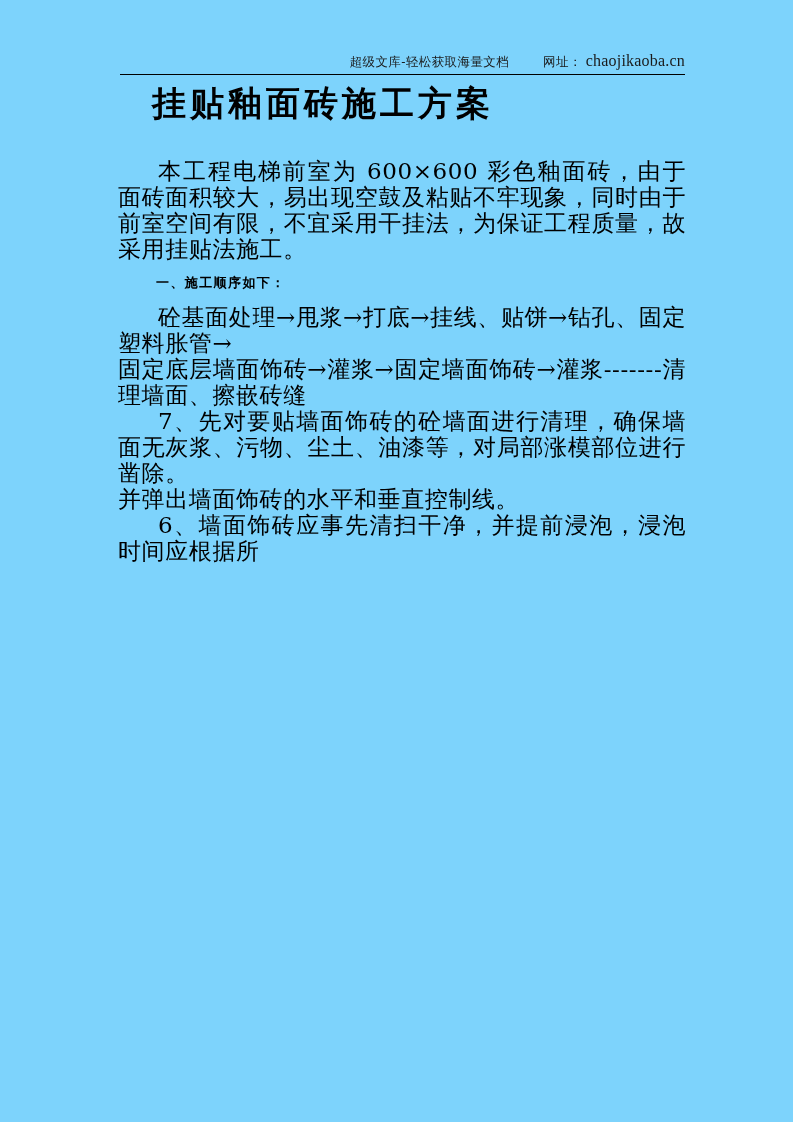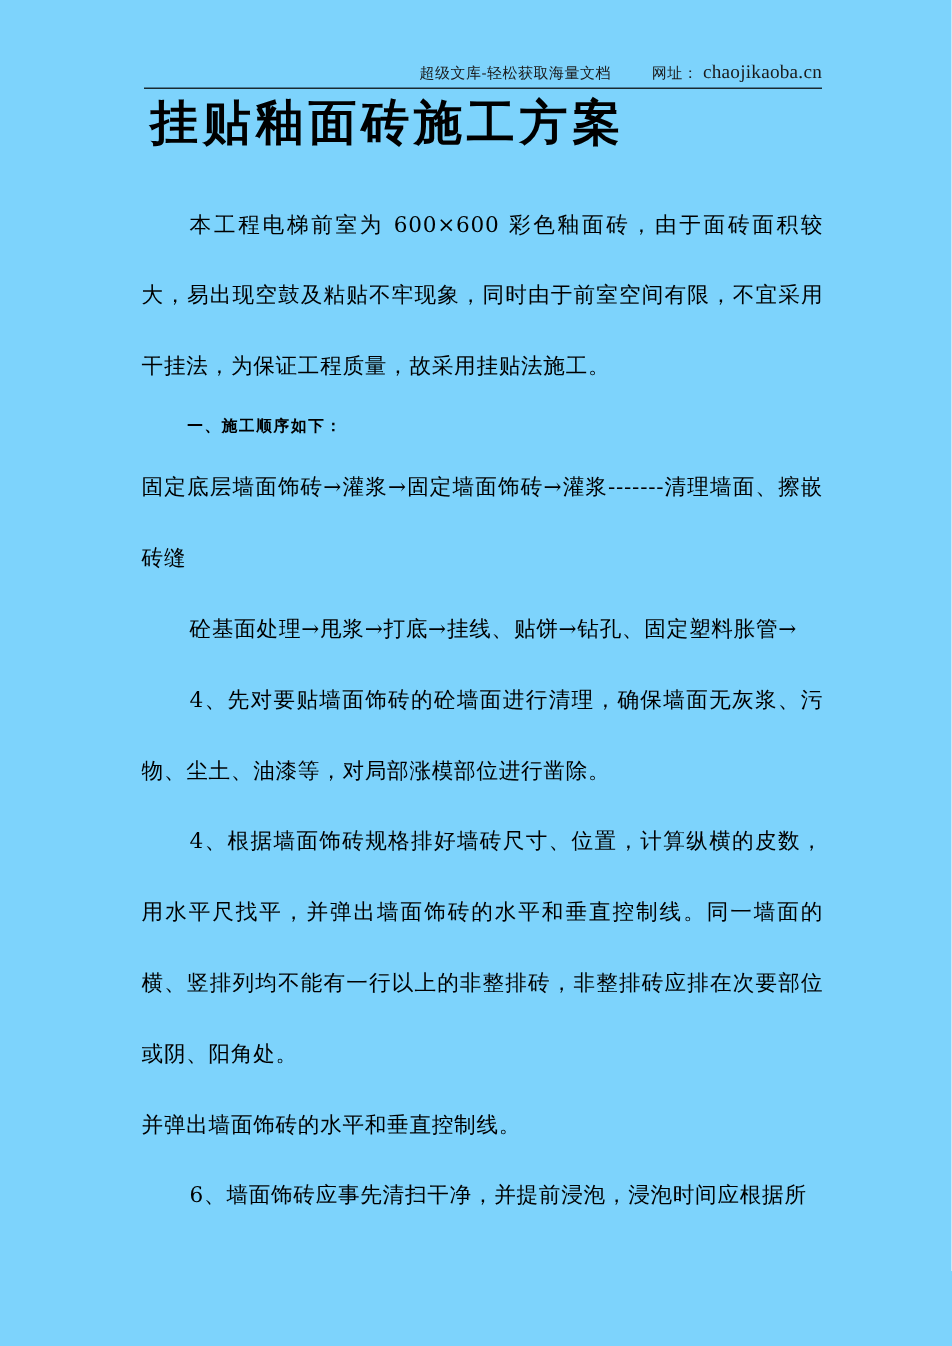--- a/index.html
+++ b/index.html
@@ -51,36 +51,36 @@
   }
 
   
   .doc-title {
     position: absolute;
     top: 82px;
     left: 0;
     width: 646px;
     text-align: center;
     font-family: "DejaVu Serif", serif;
-    font-size: 40px;
+    font-size: 34px;
     font-weight: 700;
     letter-spacing: 4px;
     line-height: 42px;
   }
 
   
   .body-block {
     position: absolute;
     left: 118px;
     top: 158px;
     width: 568px;
   }
   .p {
-    font-size: 18px;
-    line-height: 59px;
+    font-size: 23px;
+    line-height: 26px;
     letter-spacing: 0.6px;
     text-align: justify;
     text-justify: inter-ideograph;
     margin: 0;
     font-family: "DejaVu Serif", serif;
   }
   .indent { text-indent: 40px; }
   .heading {
     font-weight: 700;
     text-indent: 38px;
@@ -110,24 +110,23 @@
   </div>
 
   <div class="doc-title">挂贴釉面砖施工方案</div>
 
   <div class="body-block">
 
     <p class="p indent">本工程电梯前室为 600×600 彩色釉面砖，由于面砖面积较大，易出现空鼓及粘贴不牢现象，同时由于前室空间有限，不宜采用干挂法，为保证工程质量，故采用挂贴法施工。</p>
 
     <p class="heading">一、施工顺序如下：</p>
 
+    <p class="p flow">砼基面处理→甩浆→打底→挂线、贴饼→钻孔、固定塑料胀管→</p>
     <p class="p flow cont">固定底层墙面饰砖→灌浆→固定墙面饰砖→灌浆-------清理墙面、擦嵌砖缝</p>
-    <p class="p flow">砼基面处理→甩浆→打底→挂线、贴饼→钻孔、固定塑料胀管→</p>
 
 
-    <p class="p indent">4、先对要贴墙面饰砖的砼墙面进行清理，确保墙面无灰浆、污物、尘土、油漆等，对局部涨模部位进行凿除。</p>
-    <p class="p indent">4、根据墙面饰砖规格排好墙砖尺寸、位置，计算纵横的皮数，用水平尺找平，并弹出墙面饰砖的水平和垂直控制线。同一墙面的横、竖排列均不能有一行以上的非整排砖，非整排砖应排在次要部位或阴、阳角处。</p>
+    <p class="p indent">7、先对要贴墙面饰砖的砼墙面进行清理，确保墙面无灰浆、污物、尘土、油漆等，对局部涨模部位进行凿除。</p>
     <p class="p noindent">并弹出墙面饰砖的水平和垂直控制线。</p>
     <p class="p indent">6、墙面饰砖应事先清扫干净，并提前浸泡，浸泡时间应根据所</p>
 
   </div>
 
 </div>
 
 </body></html>

